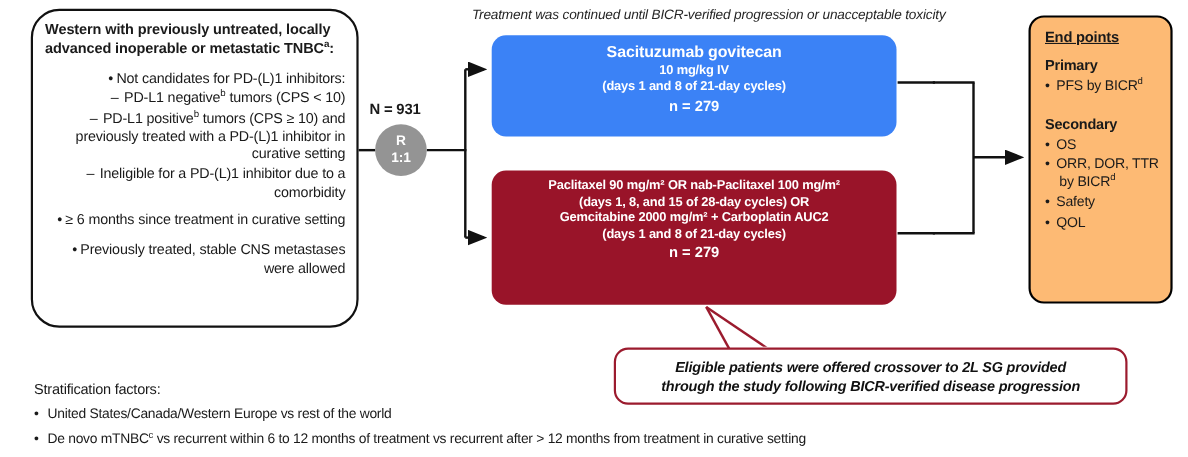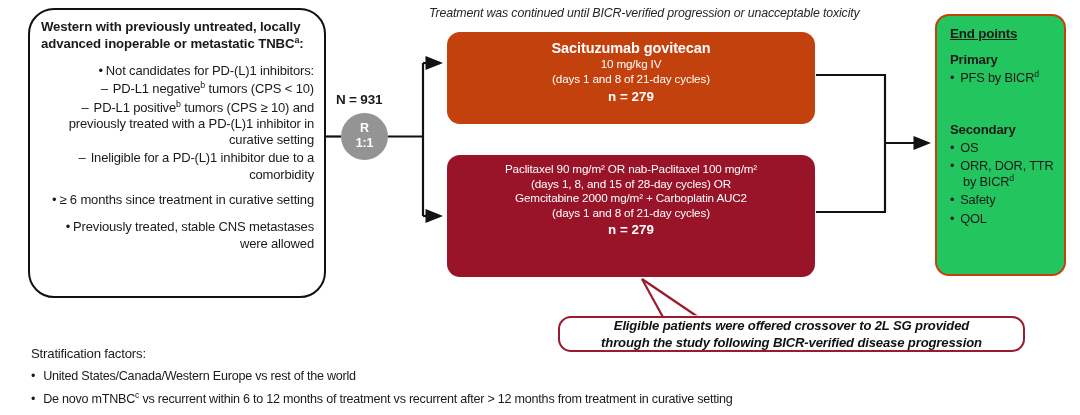--- a/index.html
+++ b/index.html
@@ -64,74 +64,74 @@
   .rand-circle .r2 { display: block; }
 
   
   .arm {
     position: absolute;
     left: 447px; width: 368px;
     border-radius: 13px;
     color: #ffffff; text-align: center;
     padding: 7px 8px;
   }
-  .arm-blue { top: 32px; height: 92px; background: #c2410c; }
+  .arm-blue { top: 32px; height: 92px; background: #3b82f6; }
   .arm-red  { top: 155px; height: 122px; background: #991429; }
   .arm-name {
     font-size: 14.5px; font-weight: bold; letter-spacing: -0.1px;
     line-height: 18px;
   }
   .arm-line {
-    font-size: 11.7px; font-weight: normal; line-height: 14.6px;
+    font-size: 11.7px; font-weight: bold; line-height: 14.6px;
     letter-spacing: -0.15px;
     text-align: center;
   }
   .arm-n { font-size: 13.4px; font-weight: bold; margin-top: 2px; }
   .arm-blue .arm-n { margin-top: 3px; }
   .arm-red .arm-n { margin-top: 2px; }
 
   
   .top-caption {
     position: absolute; left: 429px; top: 6px;
     font-size: 12.4px; font-style: italic;
     color: #262626; letter-spacing: -0.15px;
   }
 
   
   .ep-box {
     position: absolute;
     left: 935px; top: 14px;
     width: 131px; height: 262px;
-    background: #22c55e;
-    border: 2px solid #c2410c;
+    background: #fdba74;
+    border: 2px solid #000000;
     border-radius: 14px;
     padding: 10px 8px 6px 13px;
   }
   .ep-title {
     font-size: 13.4px; font-weight: bold;
     text-decoration: underline; letter-spacing: -0.2px;
   }
   .ep-head {
     font-size: 13.2px; font-weight: bold;
     margin-top: 11px; letter-spacing: -0.2px;
   }
-  .ep-head.sec { margin-top: 36px; }
+  .ep-head.sec { margin-top: 19px; }
   .ep-item {
     font-size: 12.8px; line-height: 15.5px;
     margin-top: 3px;
     padding-left: 13px; text-indent: -13px;
     letter-spacing: -0.2px;
   }
   .ep-item::before { content: "\2022"; margin-right: 6px; }
 
   
   .callout {
     position: absolute;
     left: 558px; top: 316px;
-    width: 467px; height: 36px;
+    width: 467px; height: 52px;
     border: 2.2px solid #9b1b2e;
     border-radius: 13px;
     background: #ffffff;
     color: #111;
     display: flex; align-items: center; justify-content: center;
     text-align: center;
     padding: 2px 14px;
   }
   .callout-txt {
     font-size: 13.1px; font-weight: bold; font-style: italic;

